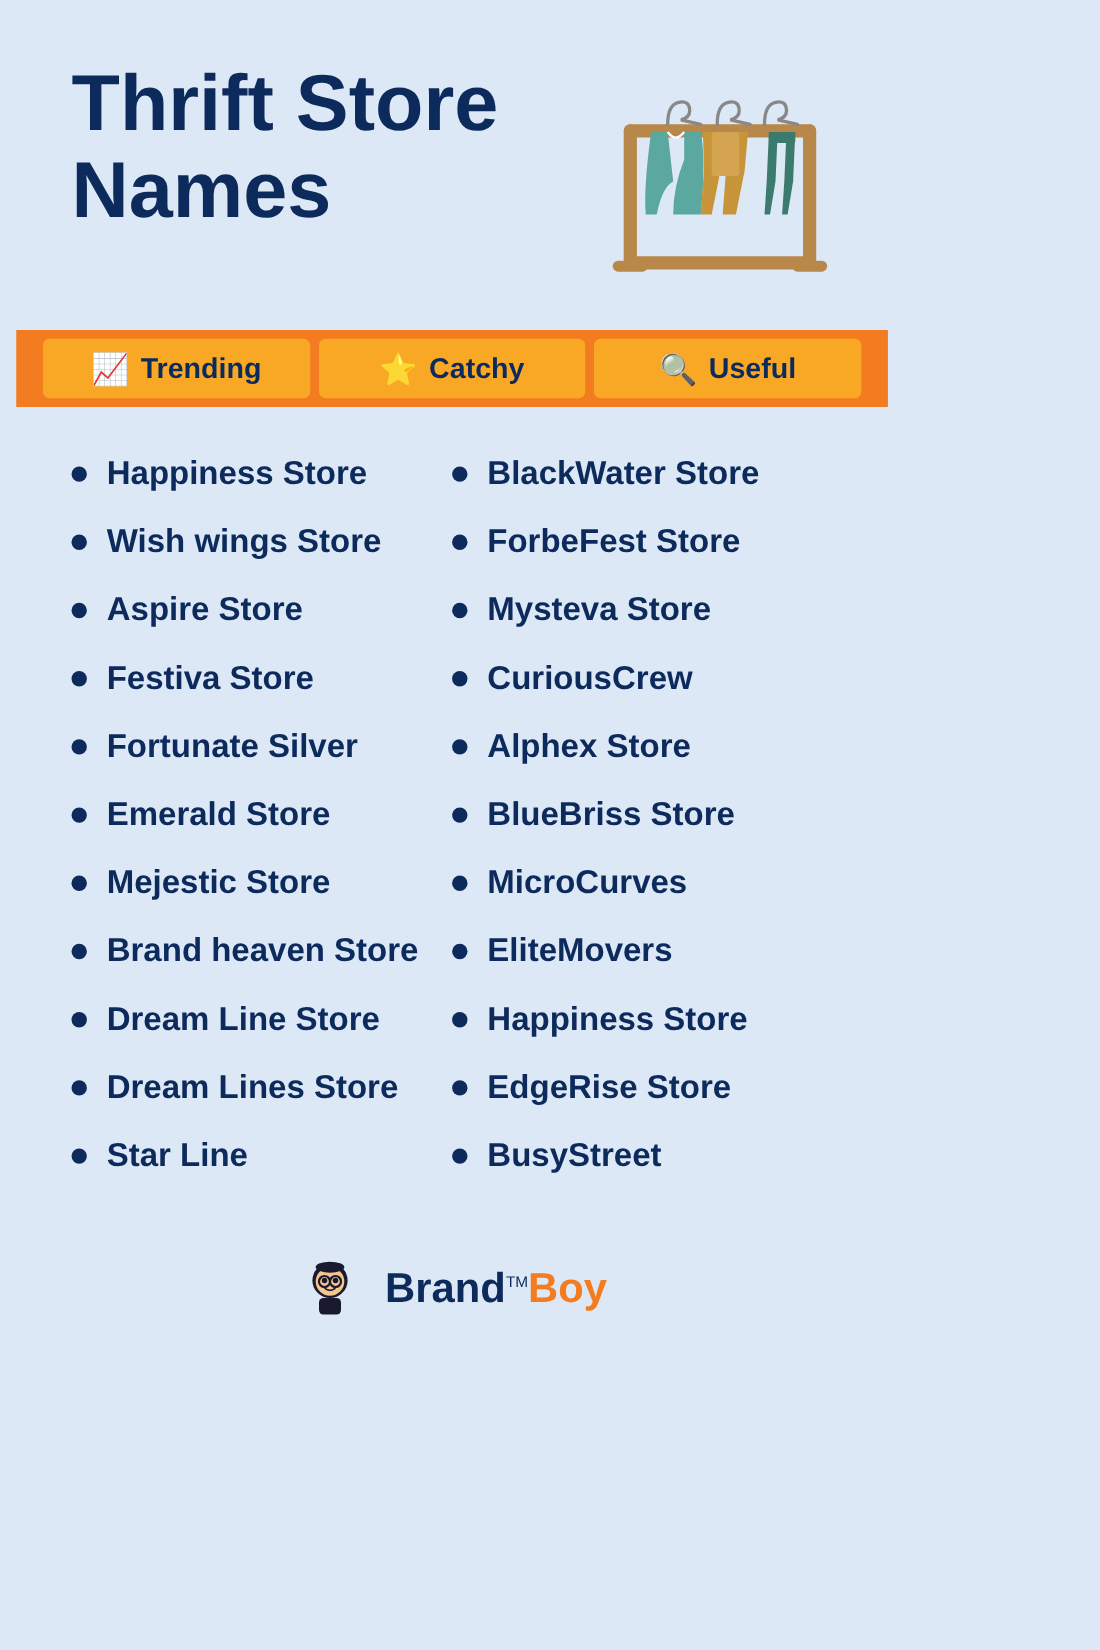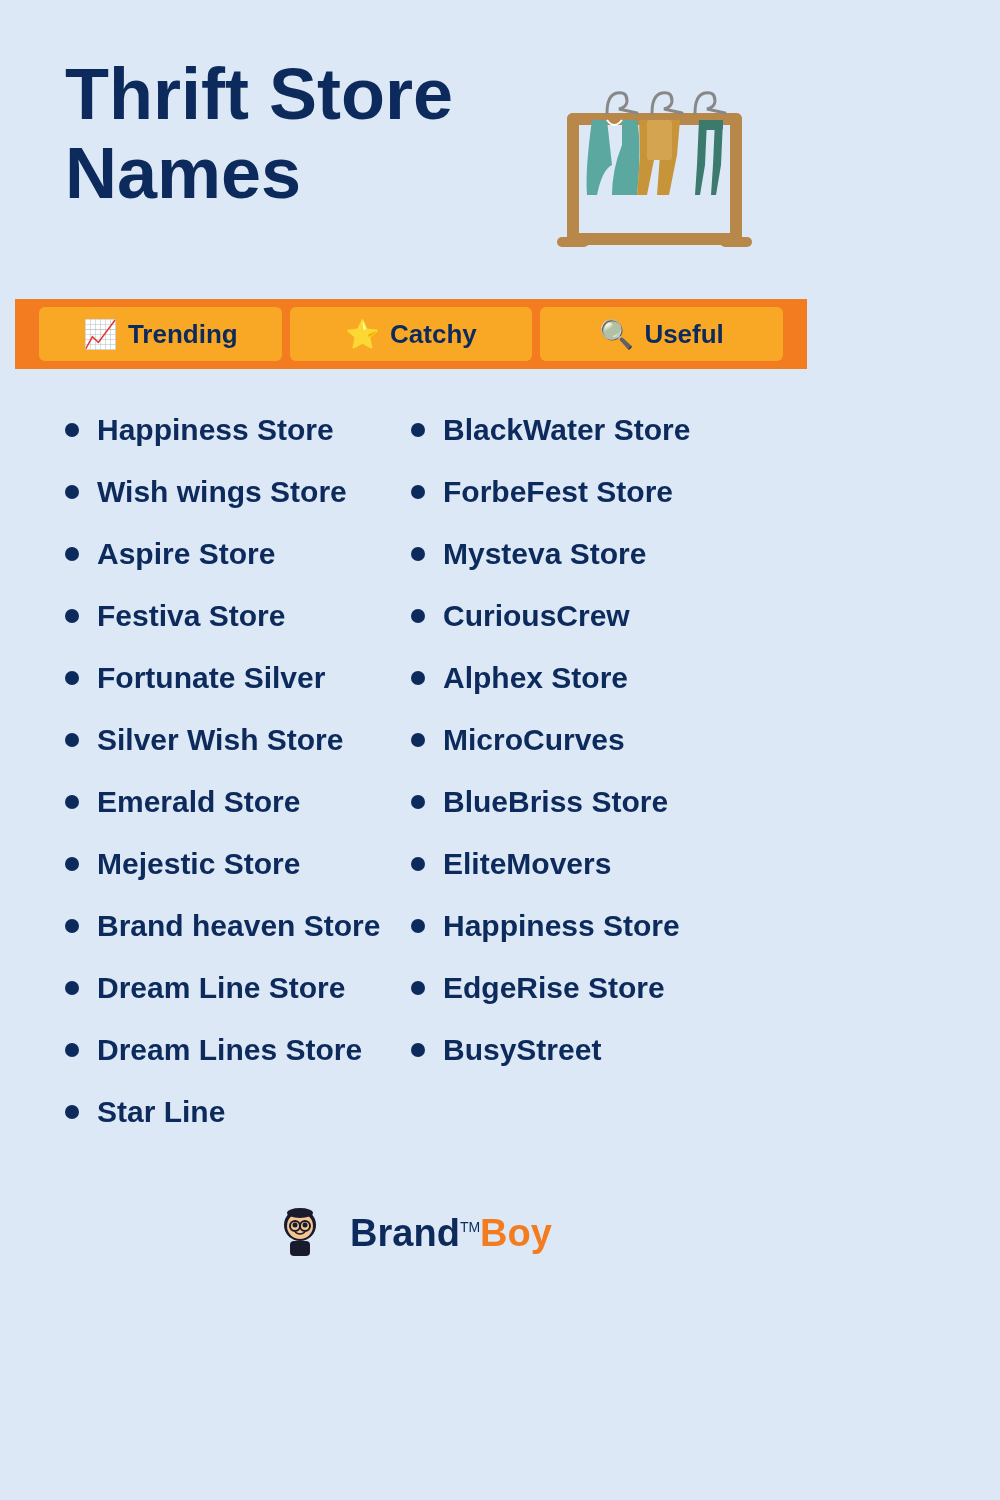--- a/index.html
+++ b/index.html
@@ -232,24 +232,20 @@
         <div class="name-item">
           <div class="bullet"></div>
           <span>Festiva Store</span>
         </div>
         <div class="name-item">
           <div class="bullet"></div>
           <span>Fortunate Silver</span>
         </div>
         <div class="name-item">
           <div class="bullet"></div>
-          <span>Silver Wish Store</span>
-        </div>
-        <div class="name-item">
-          <div class="bullet"></div>
           <span>Emerald Store</span>
         </div>
         <div class="name-item">
           <div class="bullet"></div>
           <span>Mejestic Store</span>
         </div>
         <div class="name-item">
           <div class="bullet"></div>
           <span>Brand heaven Store</span>
         </div>
@@ -283,25 +279,25 @@
         <div class="name-item">
           <div class="bullet"></div>
           <span>CuriousCrew</span>
         </div>
         <div class="name-item">
           <div class="bullet"></div>
           <span>Alphex  Store</span>
         </div>
         <div class="name-item">
           <div class="bullet"></div>
+          <span>BlueBriss  Store</span>
+        </div>
+        <div class="name-item">
+          <div class="bullet"></div>
           <span>MicroCurves</span>
-        </div>
-        <div class="name-item">
-          <div class="bullet"></div>
-          <span>BlueBriss  Store</span>
         </div>
         <div class="name-item">
           <div class="bullet"></div>
           <span>EliteMovers</span>
         </div>
         <div class="name-item">
           <div class="bullet"></div>
           <span>Happiness  Store</span>
         </div>
         <div class="name-item">

